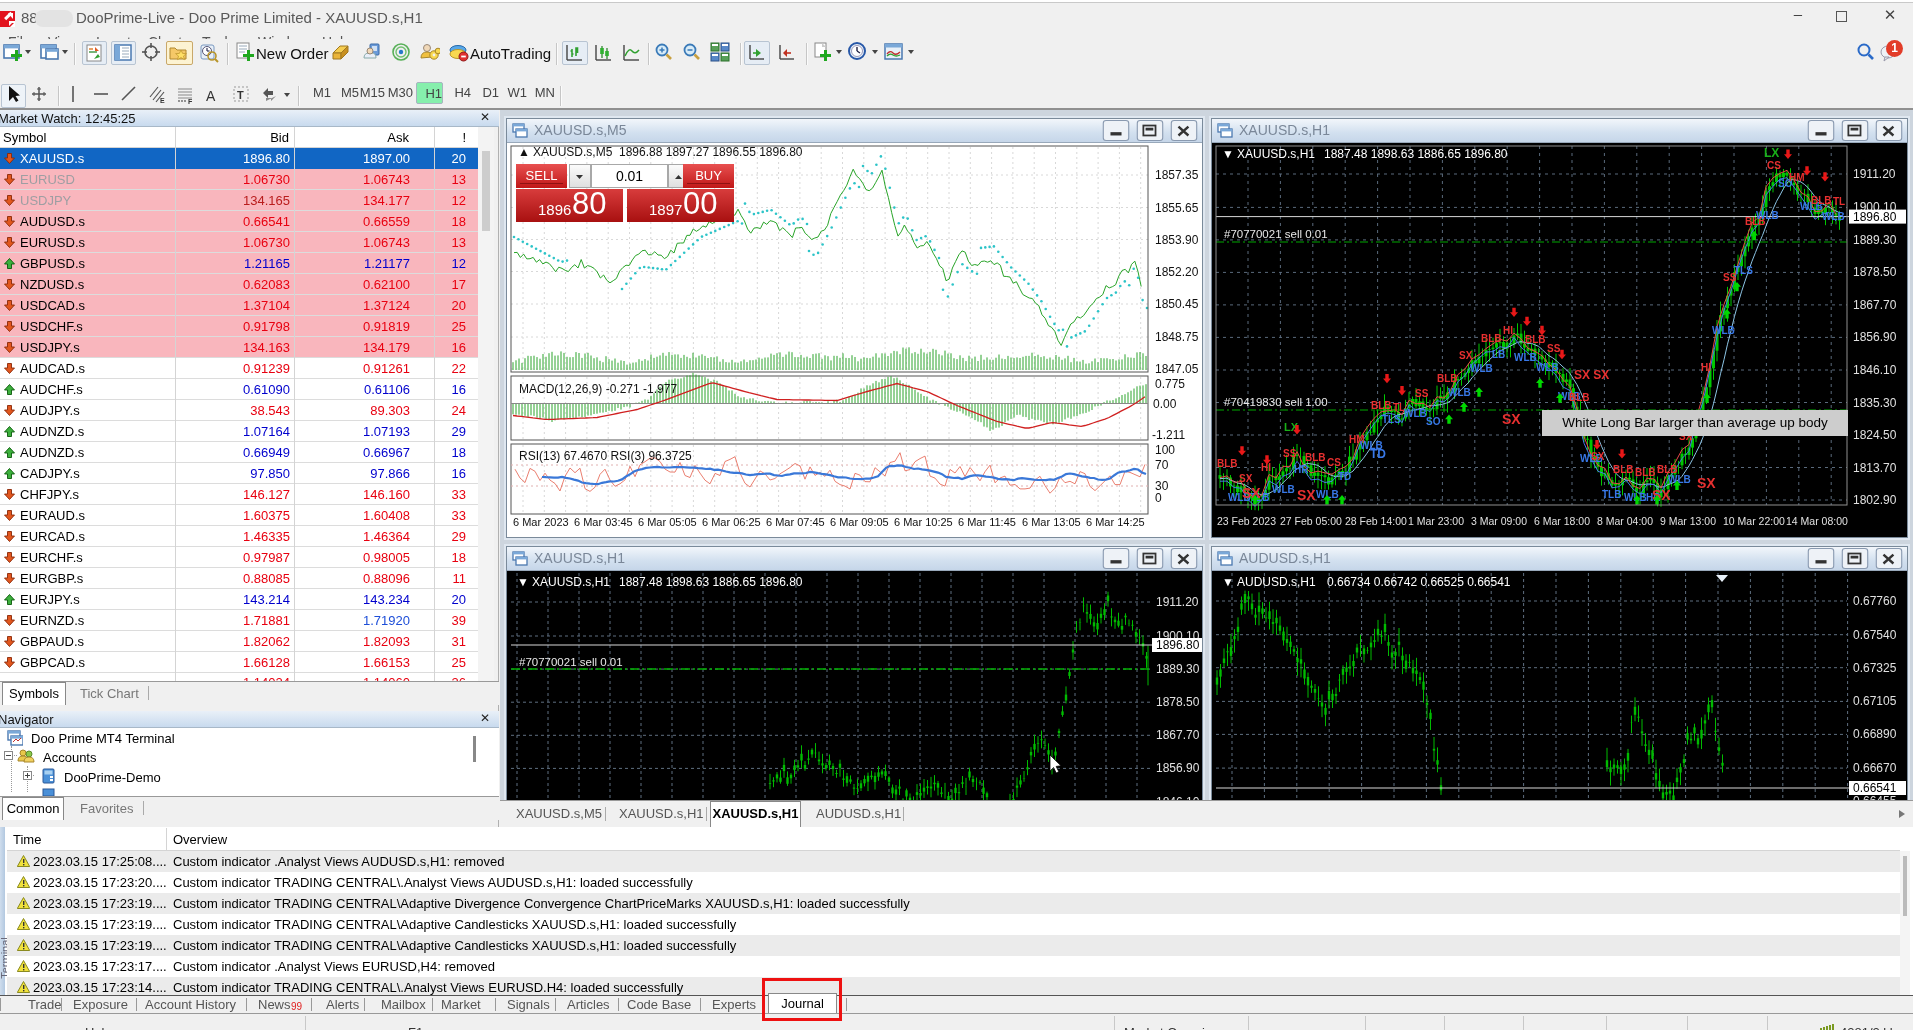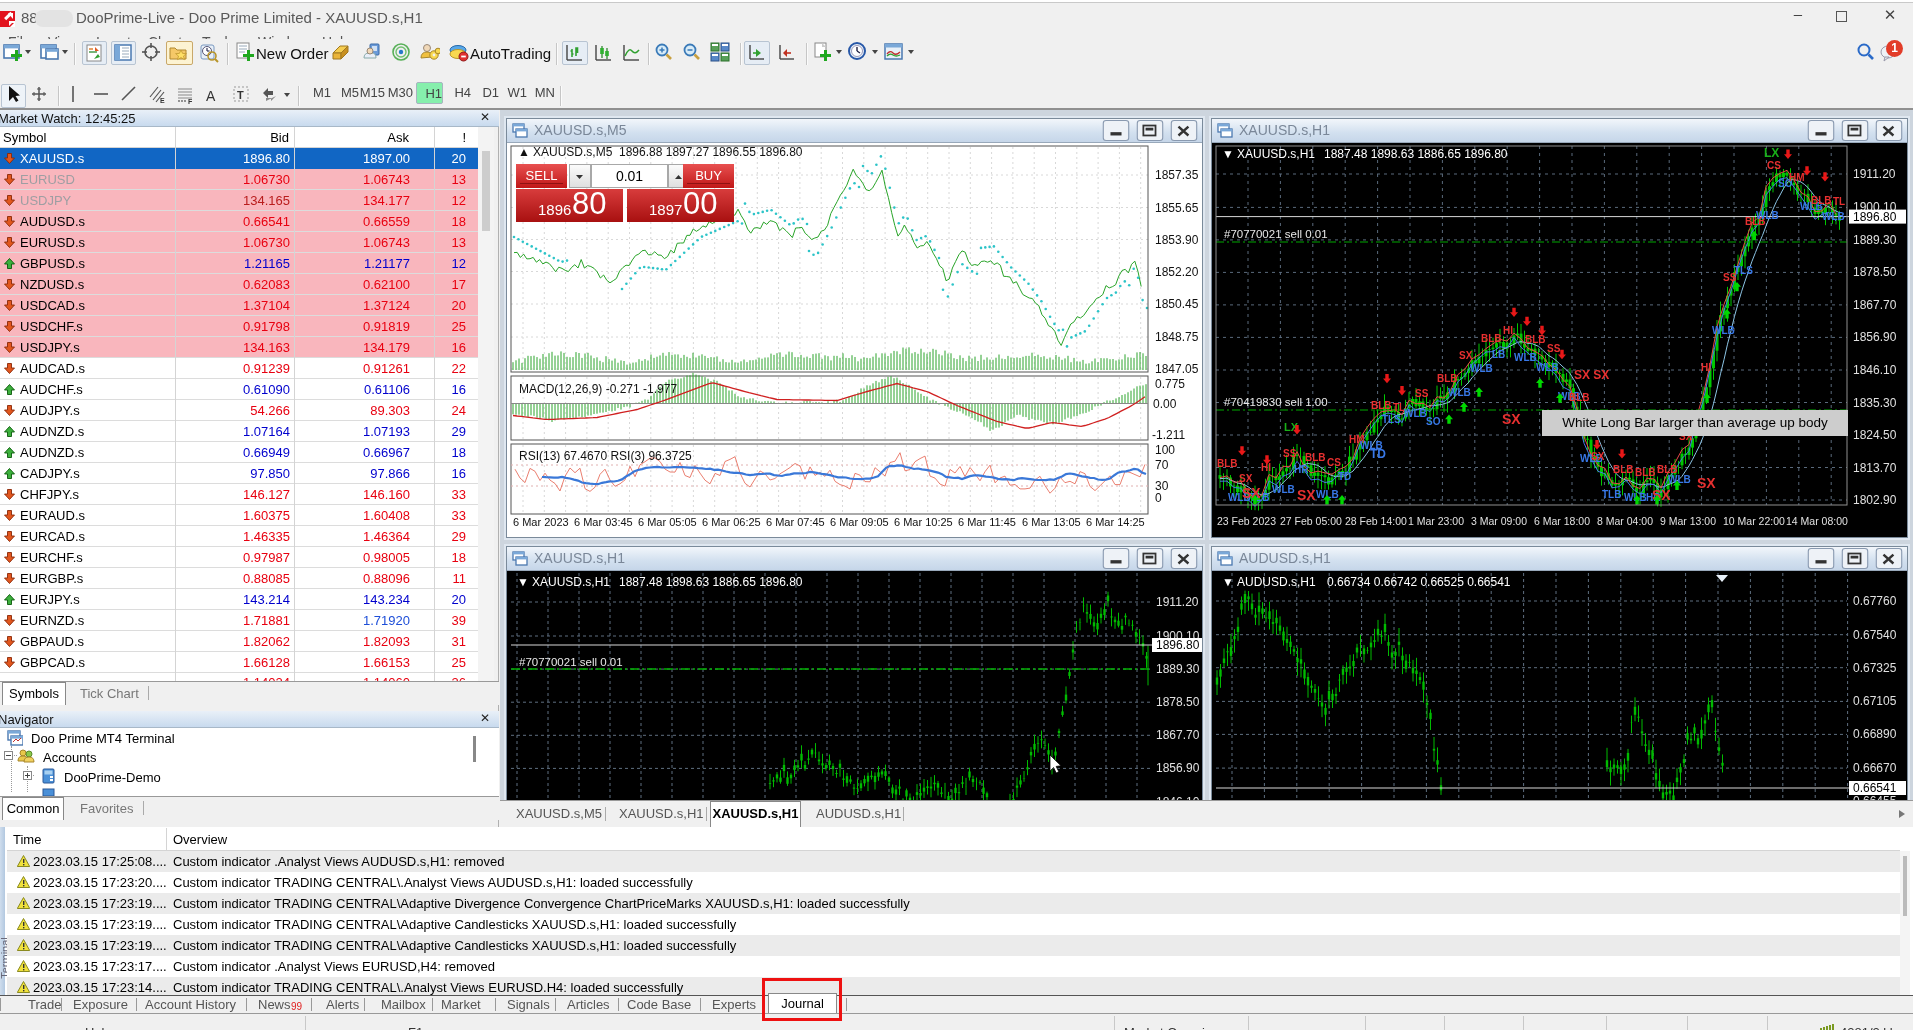--- a/index.html
+++ b/index.html
@@ -462,21 +462,21 @@
 <span class="sym" style="color:#000">AUDCHF.s</span>
       <span class="bid" style="color:#0000cd">0.61090</span>
       <span class="ask" style="color:#0000cd">0.61106</span>
       <span class="spr" style="color:#0000cd">16</span>
     </div>
 <div class="mwrow" style="top:290px;background:#fff;border-bottom:1px solid #dcdcdc">
 <svg class="arr" viewBox="0 0 11 11">
         <path d="M3.5 0.5 L7.5 0.5 L7.5 5 L10.5 5 L5.5 10.5 L0.5 5 L3.5 5 Z" fill="#e2571e" stroke="#8a2808" stroke-width="0.9"></path>
       </svg>
 <span class="sym" style="color:#000">AUDJPY.s</span>
-      <span class="bid" style="color:#e80010">54.266</span>
+      <span class="bid" style="color:#e80010">38.543</span>
       <span class="ask" style="color:#e80010">89.303</span>
       <span class="spr" style="color:#e80010">24</span>
     </div>
 <div class="mwrow" style="top:311px;background:#fff;border-bottom:1px solid #dcdcdc">
 <svg class="arr" viewBox="0 0 11 11">
         <path d="M5.5 0.5 L10.5 6 L7.5 6 L7.5 10.5 L3.5 10.5 L3.5 6 L0.5 6 Z" fill="#3db03d" stroke="#0a5a0a" stroke-width="0.9"></path>
       </svg>
 <span class="sym" style="color:#000">AUDNZD.s</span>
       <span class="bid" style="color:#0000cd">1.07164</span>
       <span class="ask" style="color:#0000cd">1.07193</span>

